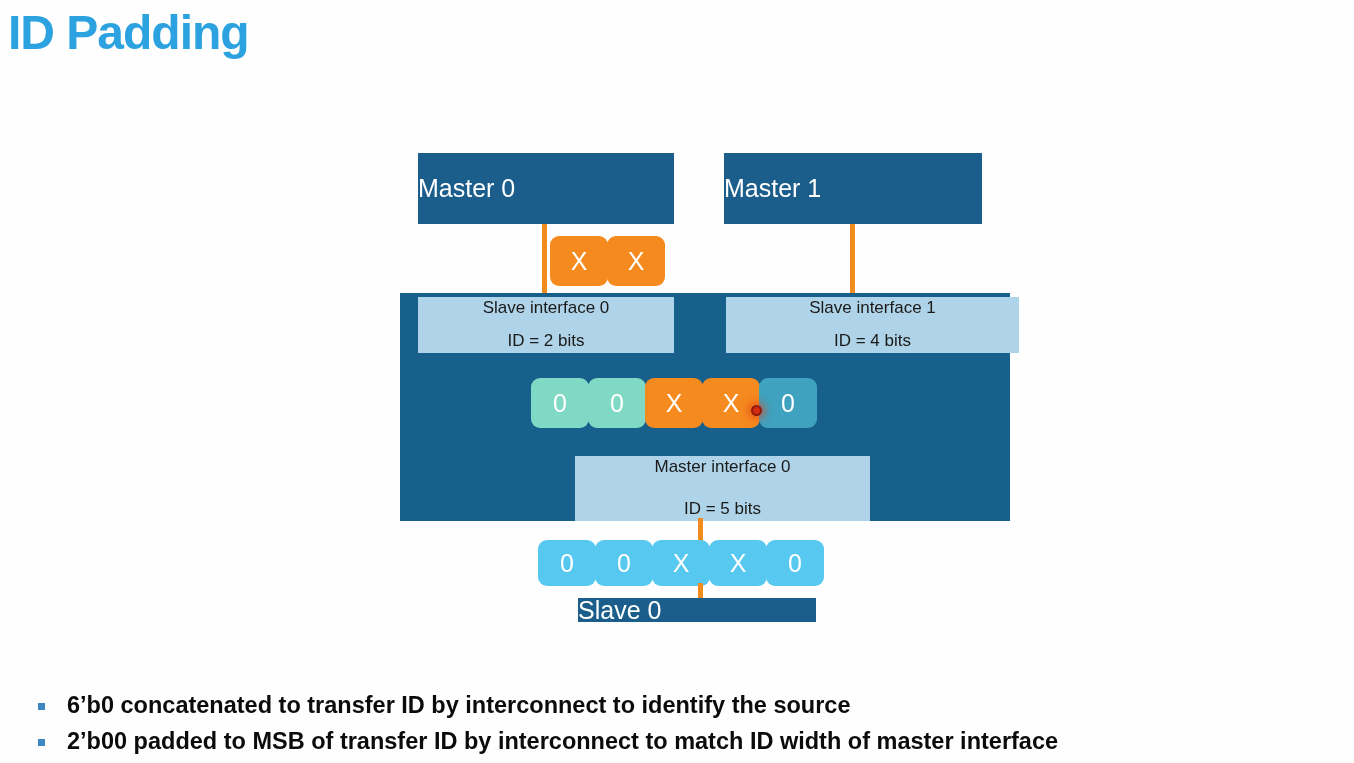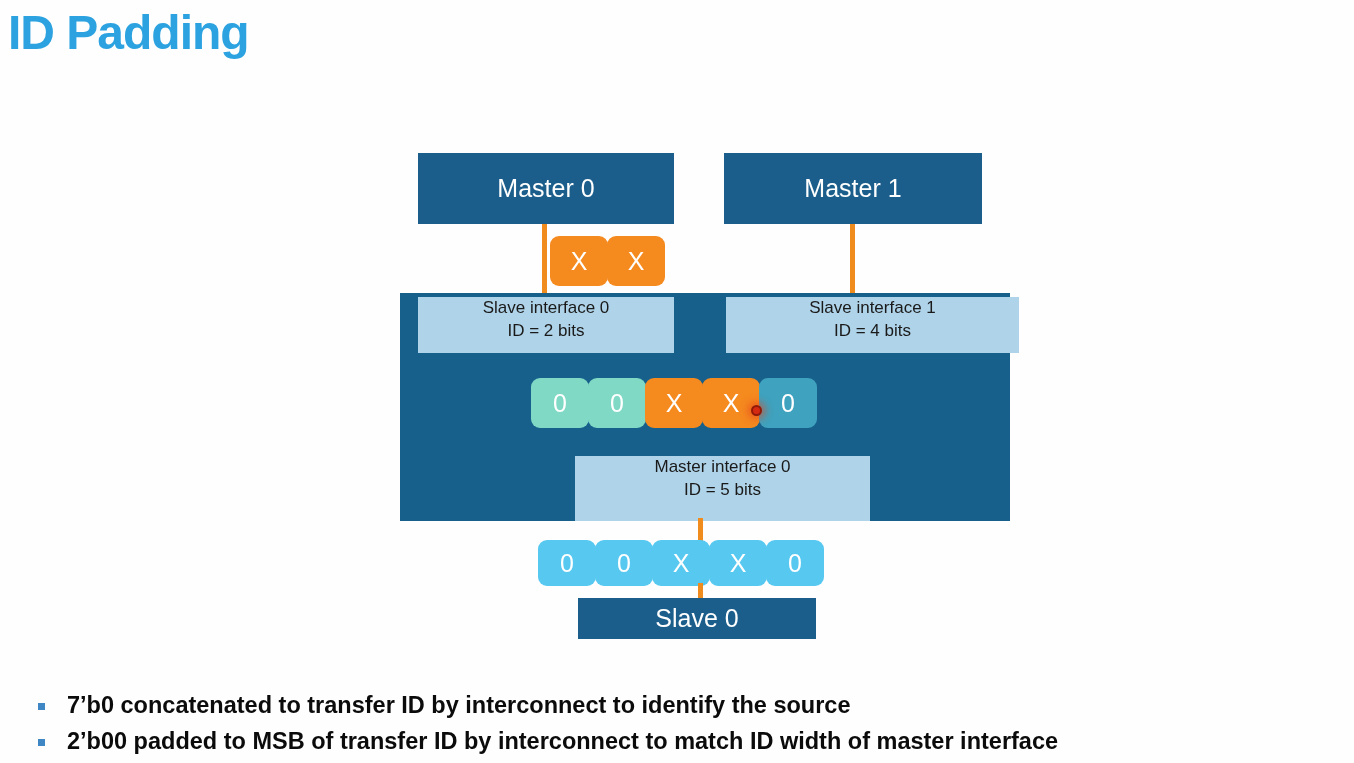--- a/index.html
+++ b/index.html
@@ -37,33 +37,33 @@
   }
 
   
   .dark-box {
     position: absolute;
     background: #1C5F８C;
     background: #1B5E8B;
     color: #ffffff;
     display: flex;
     align-items: center;
-    justify-content: center;
+    justify-content: flex-start;
     font-size: 25px;
     box-sizing: border-box;
   }
 
   .light-box {
     position: absolute;
     background: #AFD3E8;
     color: #1a1a1a;
     display: flex;
     flex-direction: column;
     align-items: center;
-    justify-content: flex-start;
+    justify-content: space-between;
     font-size: 17px;
     line-height: 1.35;
     box-sizing: border-box;
   }
 
   .interconnect-body {
     position: absolute;
     background: #17608C;
   }
 
@@ -217,28 +217,28 @@
     <div class="bitcell" style="width:58px; height:46px; background:#57C8F0; margin-right:-1px;">
       <span>X</span>
     </div>
     <div class="bitcell" style="width:58px; height:46px; background:#57C8F0;">
       <span>0</span>
     </div>
   </div>
 
   <div class="wire" style="left:698px; top:583px; height:16px;"></div>
 
-  <div class="dark-box" style="left:578px; top:598px; width:238px; height:41px;">
+  <div class="dark-box" style="left:578px; top:598px; width:238px; height:24px;">
     <span>Slave 0</span>
   </div>
 
   <div id="bullets">
     <div class="bullet">
       <span class="bullet-marker"></span>
-      <span>7’b0 concatenated to transfer ID by interconnect to identify the source</span>
+      <span>6’b0 concatenated to transfer ID by interconnect to identify the source</span>
     </div>
     <div class="bullet">
       <span class="bullet-marker"></span>
       <span>2’b00 padded to MSB of transfer ID by interconnect to match ID width of master interface</span>
     </div>
   </div>
 
 
 </div>
 

